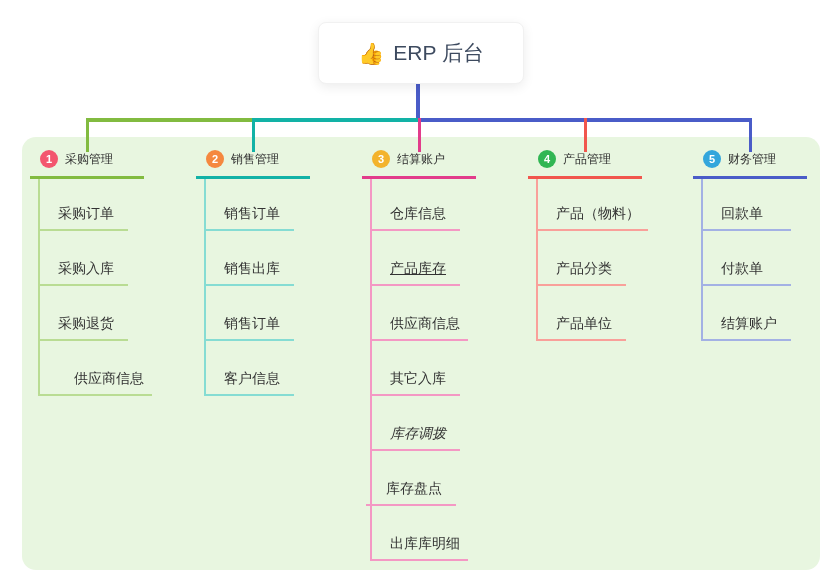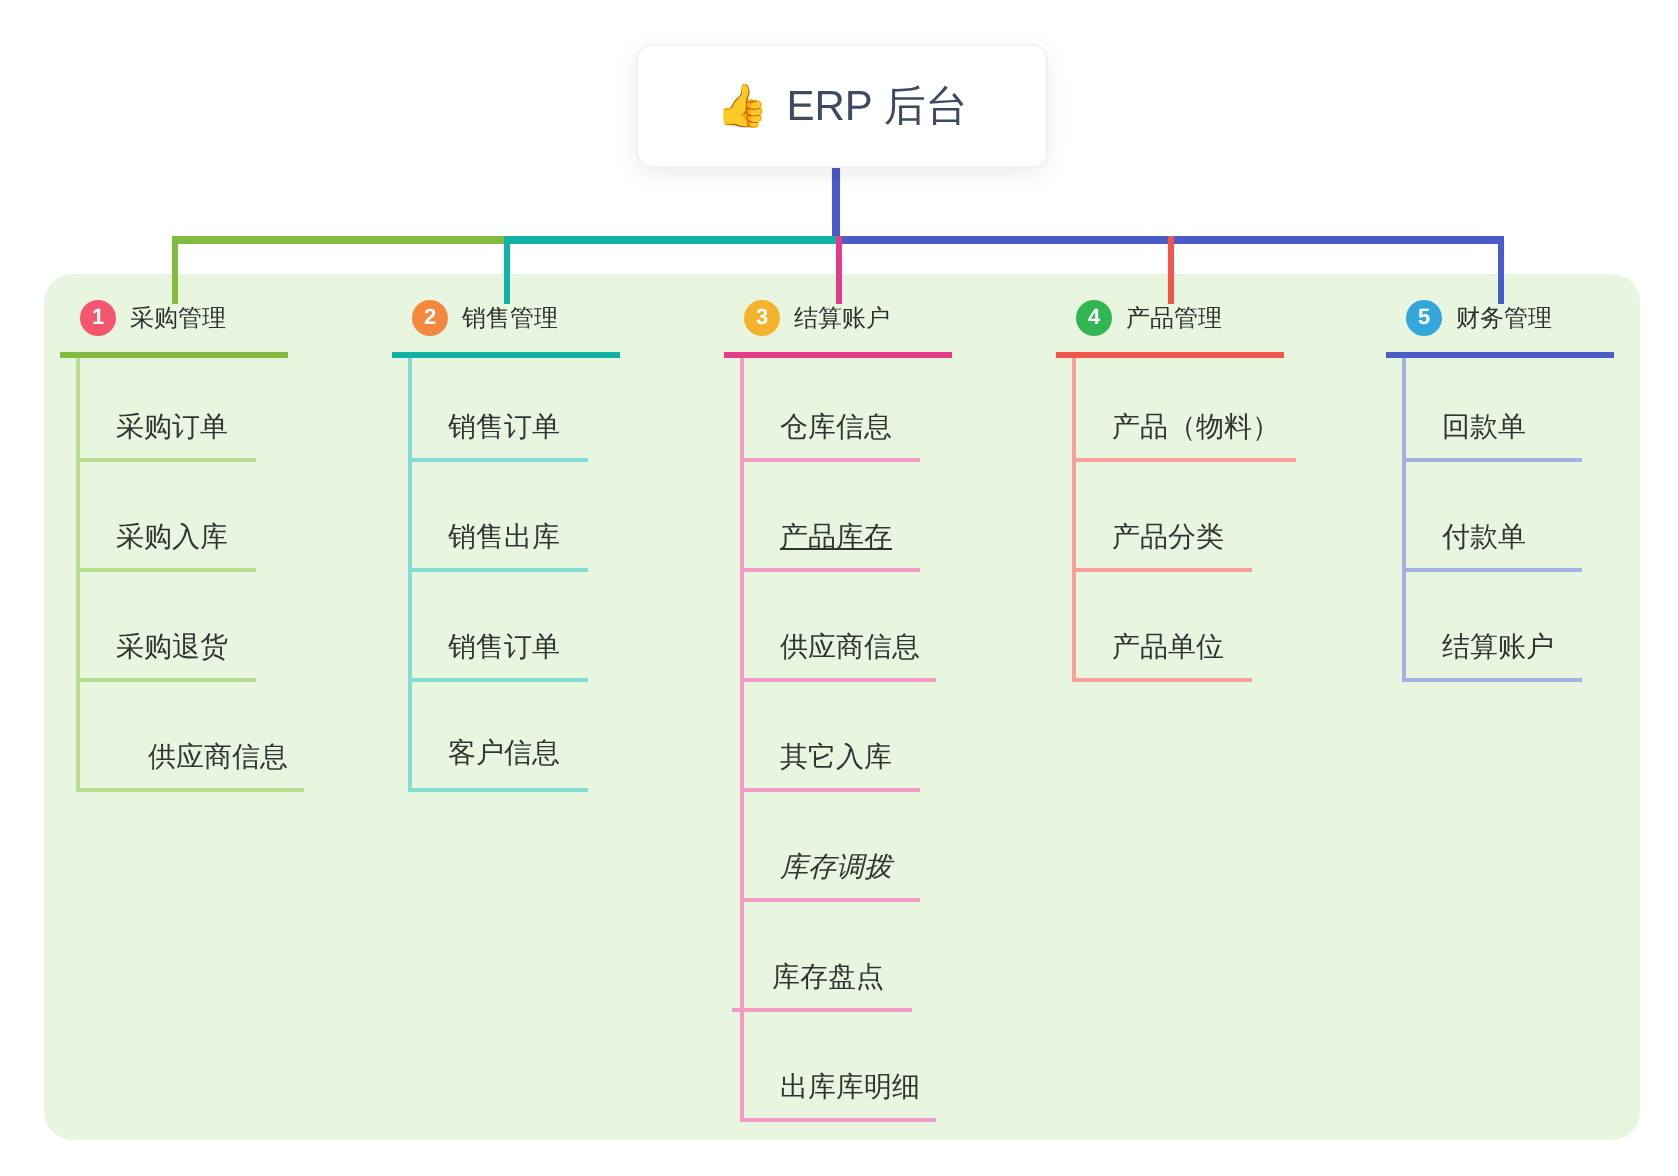--- a/index.html
+++ b/index.html
@@ -73,21 +73,21 @@
       <div class="child" style="left: 38px; top: 370px; border-bottom: 2px solid rgb(185, 220, 147); padding-left: 36px;">供应商信息</div>
       <div class="branch-header" style="left: 206px; top: 150px;">
         <div class="badge" style="background: rgb(245, 136, 63);">2</div>
         <div class="branch-label">销售管理</div>
       </div>
       <div class="underline" style="left: 196px; top: 176px; width: 114px; height: 3px; background: rgb(18, 178, 166);"></div>
       <div class="vline" style="left: 204px; top: 179px; width: 2px; height: 216px; background: rgb(133, 220, 211);"></div>
       <div class="child" style="left: 204px; top: 205px; border-bottom: 2px solid rgb(133, 220, 211);">销售订单</div>
       <div class="child" style="left: 204px; top: 260px; border-bottom: 2px solid rgb(133, 220, 211);">销售出库</div>
       <div class="child" style="left: 204px; top: 315px; border-bottom: 2px solid rgb(133, 220, 211);">销售订单</div>
-      <div class="child" style="left: 204px; top: 370px; border-bottom: 2px solid rgb(133, 220, 211); font-family: Liberation Mono, monospace;">客户信息</div>
+      <div class="child" style="left: 204px; top: 370px; border-bottom: 2px solid rgb(133, 220, 211);">客户信息</div>
       <div class="branch-header" style="left: 372px; top: 150px;">
         <div class="badge" style="background: rgb(243, 179, 44);">3</div>
         <div class="branch-label">结算账户</div>
       </div>
       <div class="underline" style="left: 362px; top: 176px; width: 114px; height: 3px; background: rgb(226, 60, 139);"></div>
       <div class="vline" style="left: 370px; top: 179px; width: 2px; height: 381px; background: rgb(244, 152, 196);"></div>
       <div class="child" style="left: 370px; top: 205px; border-bottom: 2px solid rgb(244, 152, 196);">仓库信息</div>
       <div class="child" style="left: 370px; top: 260px; border-bottom: 2px solid rgb(244, 152, 196); text-decoration: underline;">产品库存</div>
       <div class="child" style="left: 370px; top: 315px; border-bottom: 2px solid rgb(244, 152, 196);">供应商信息</div>
       <div class="child" style="left: 370px; top: 370px; border-bottom: 2px solid rgb(244, 152, 196);">其它入库</div>

